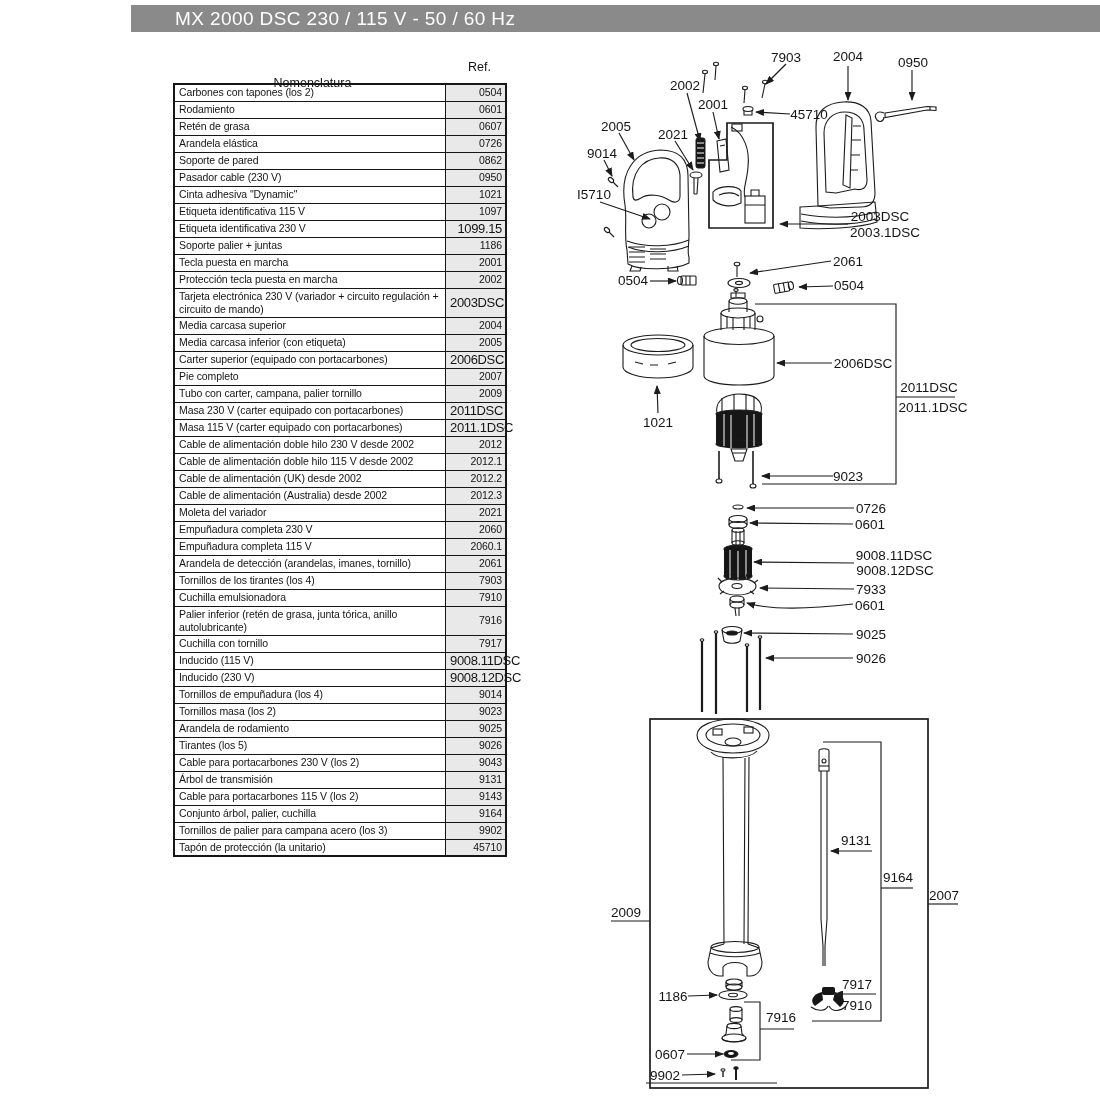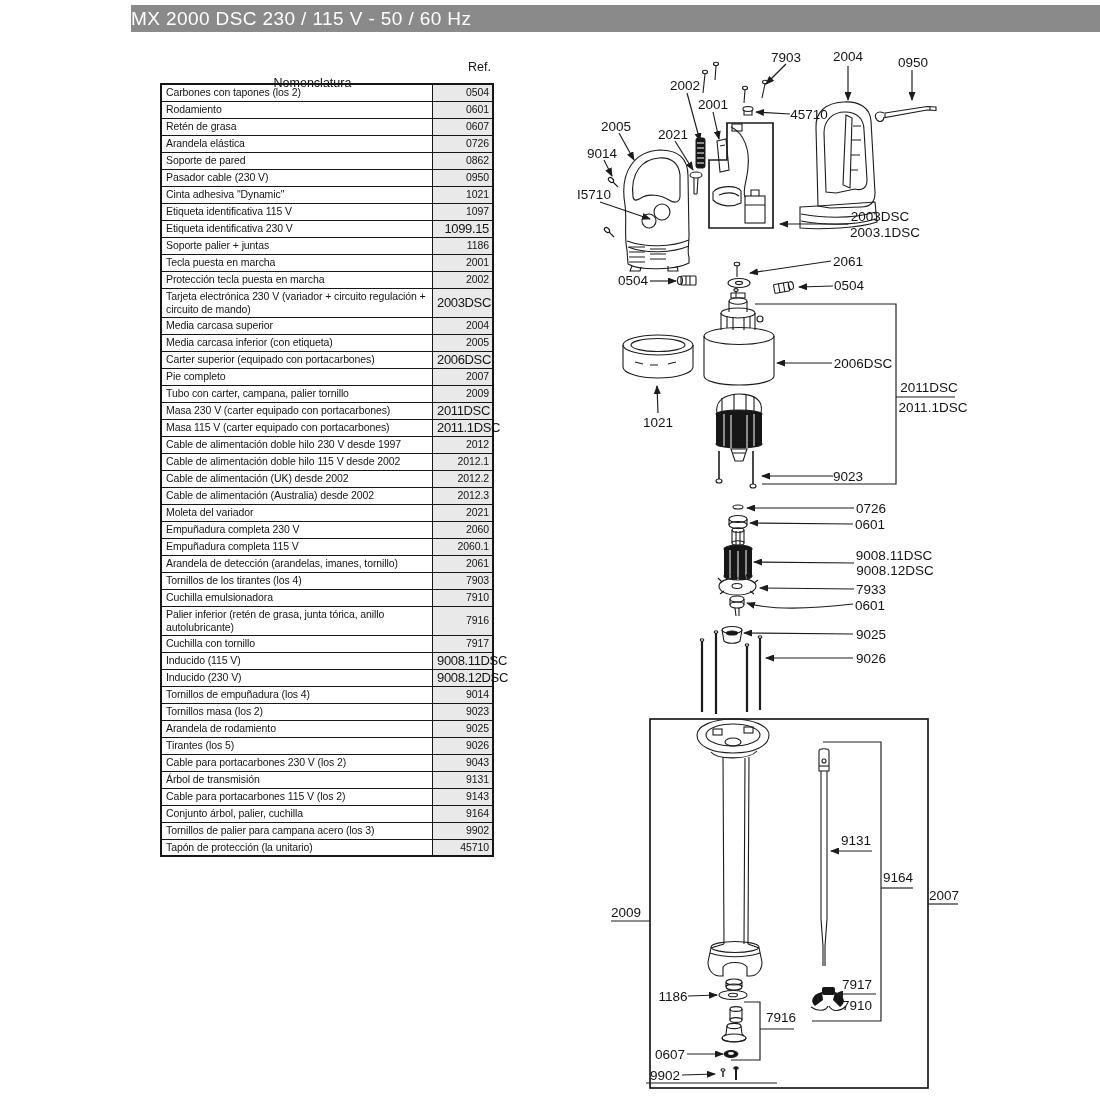--- a/index.html
+++ b/index.html
@@ -1,22 +1,22 @@
 <!DOCTYPE html>
 <html><head>
 <meta charset="utf-8">
 <style>
   html,body{margin:0;padding:0;background:#fff;}
   body{width:1100px;height:1100px;position:relative;font-family:"Liberation Sans",sans-serif;color:#141414;overflow:hidden;}
   .titlebar{position:absolute;left:131px;top:5px;width:969px;height:27px;background:#8a8a8a;}
-  .titlebar .t{display:block;color:#fff;font-size:19px;line-height:27px;letter-spacing:.4px;white-space:nowrap;}
+  .titlebar .t{display:block;color:#fff;font-size:19px;line-height:27px;padding-left:44px;letter-spacing:.4px;white-space:nowrap;}
   .thead{position:absolute;left:173px;top:60px;width:334px;height:20px;font-size:12.5px;}
   .h-nom{position:absolute;left:0;top:16px;width:279px;text-align:center;}
   .h-ref{position:absolute;left:279px;top:0;width:55px;text-align:center;}
-  table.parts{position:absolute;left:160px;top:83px;width:334px;border-collapse:collapse;table-layout:fixed;border:2px solid #161616;}
+  table.parts{position:absolute;left:173px;top:83px;width:334px;border-collapse:collapse;table-layout:fixed;border:2px solid #161616;}
   table.parts td{border:1px solid #161616;font-size:10.5px;line-height:13px;padding:1px 3px 1px 4px;letter-spacing:-.1px;vertical-align:middle;}
   table.parts tr{height:17px;}
   td.ref{width:52px;text-align:right;background:#e9e9e9;padding-right:3px;white-space:nowrap;}
   td.ref.sm{font-size:13px;letter-spacing:-.35px;}
   .callout{position:absolute;transform:translate(-50%,-50%);font-size:13.5px;white-space:nowrap;color:#141414;}
   svg#art{position:absolute;left:0;top:0;}
   .ln{stroke:#1c1c1c;fill:none;stroke-width:1.1;}
   .ld{stroke:#1c1c1c;fill:none;stroke-width:1.15;}
   .fl{fill:#161616;}
   .wl{stroke:#fff;fill:none;stroke-width:1;}
@@ -110,21 +110,21 @@
       </tr>
       <tr>
         <td>Masa 230 V (carter equipado con portacarbones)</td>
         <td class="ref sm">2011DSC</td>
       </tr>
       <tr>
         <td>Masa 115 V (carter equipado con portacarbones)</td>
         <td class="ref sm">2011.1DSC</td>
       </tr>
       <tr>
-        <td>Cable de alimentación doble hilo 230 V desde 1997</td>
+        <td>Cable de alimentación doble hilo 230 V desde 2002</td>
         <td class="ref">2012</td>
       </tr>
       <tr>
         <td>Cable de alimentación doble hilo 115 V desde 2002</td>
         <td class="ref">2012.1</td>
       </tr>
       <tr>
         <td>Cable de alimentación (UK) desde 2002</td>
         <td class="ref">2012.2</td>
       </tr>

